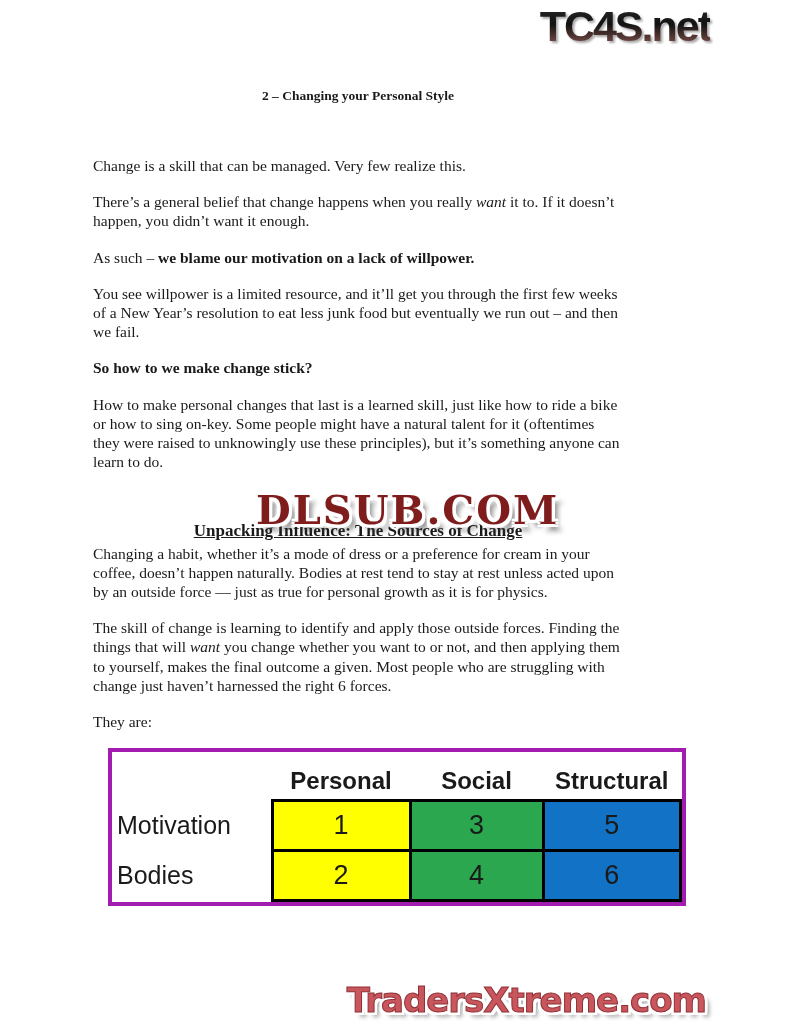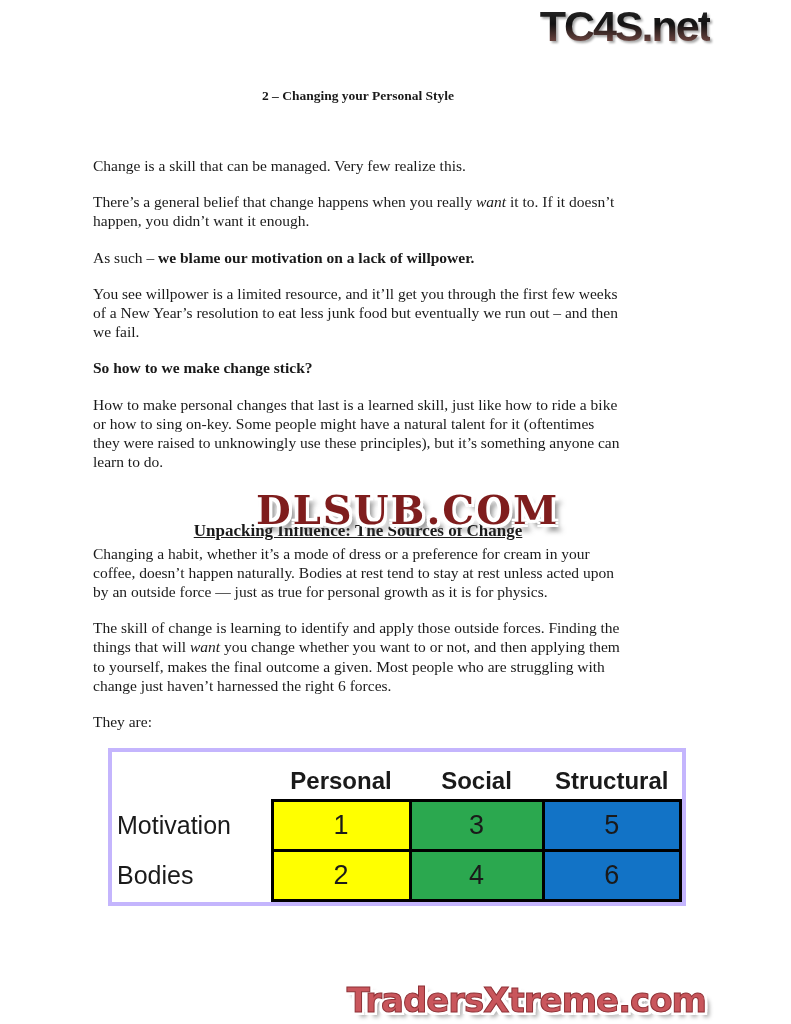--- a/index.html
+++ b/index.html
@@ -53,21 +53,21 @@
     text-decoration: underline;
     margin: 50px 0 3px 0;
     text-align: center;
   }
 
   
   .tbl-wrap {
     box-sizing: border-box;
     margin: 8px 0 0 15px;
     width: 578px;
-    border: 4px solid #c4b5fd;
+    border: 4px solid #a21caf;
     background: #fff;
   }
   .tbl-wrap table {
     border-collapse: collapse;
     width: 100%;
     table-layout: fixed;
     font-family: "Liberation Sans", sans-serif;
   }
   .tbl-wrap th {
     height: 42px;

